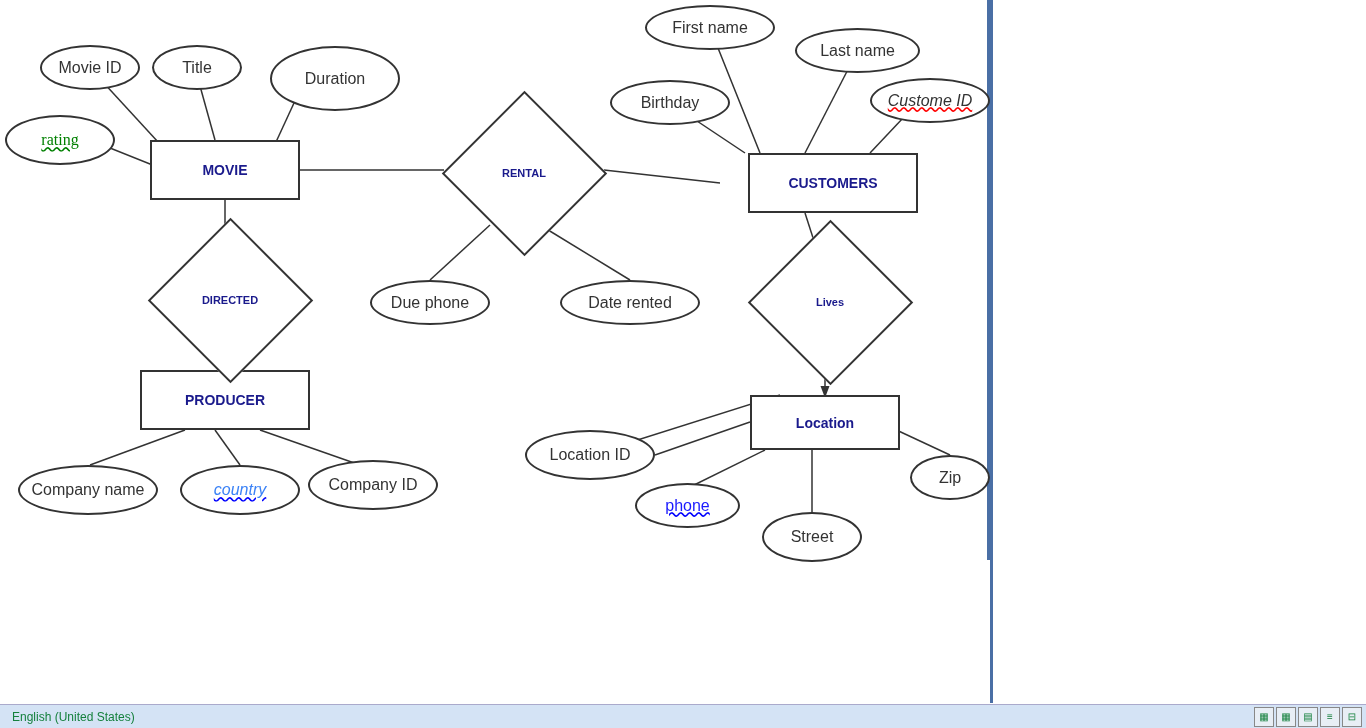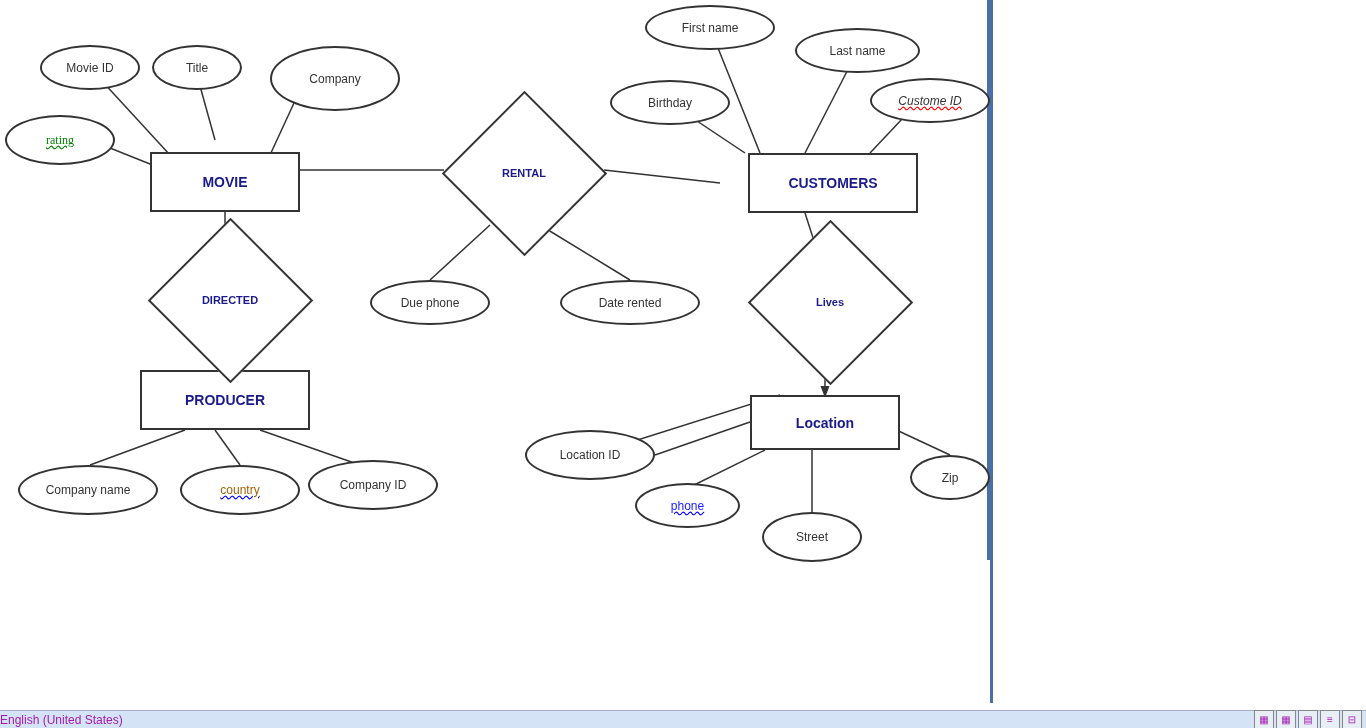--- a/index.html
+++ b/index.html
@@ -53,21 +53,21 @@
     }
     
     .oval {
       position: absolute;
       border: 2px solid #333;
       border-radius: 50%;
       background: #fff;
       display: flex;
       align-items: center;
       justify-content: center;
-      font-size: 12px;
+      font-size: 16px;
       color: #333;
     }
 
     .oval.green-text span {
       color: green;
       text-decoration: underline wavy green;
       font-family: Liberation Serif, serif;
     }
 
     .oval.red-underline span {
@@ -78,28 +78,28 @@
     .oval.blue-underline span {
       color: #1a1aff;
       text-decoration: underline wavy blue;
     }
     
     #status-bar {
       position: absolute;
       bottom: 0;
       left: 0;
       width: 1366px;
-      height: 18px;
+      height: 24px;
       background: #d4e3f5;
       border-top: 1px solid #aac;
       display: flex;
       align-items: center;
-      padding: 0 0;
+      padding: 0 12px;
       font-size: 12px;
-      color: #a21caf;
+      color: #15803d;
     }
 
     #status-icons {
       position: absolute;
       right: 0;
       display: flex;
       gap: 2px;
       padding-right: 4px;
     }
 
@@ -167,21 +167,21 @@
 
     <line x1="655" y1="455" x2="750" y2="422" stroke="#333" stroke-width="1.5"></line>
 
     <defs>
       <marker id="arrow" markerWidth="8" markerHeight="8" refX="6" refY="3" orient="auto">
         <path d="M0,0 L0,6 L8,3 z" fill="#333"></path>
       </marker>
     </defs>
   </svg>
 
-  <div class="entity-box" style="left:150px; top:140px; width:150px; height:60px;margin-top:12px;">
+  <div class="entity-box" style="left:150px; top:140px; width:150px; height:60px;">
     <span>MOVIE</span>
   </div>
 
   <div class="entity-box" style="left:748px; top:153px; width:170px; height:60px;">
     <span>CUSTOMERS</span>
   </div>
 
   <div class="entity-box" style="left:140px; top:370px; width:170px; height:60px;">
     <span>PRODUCER</span>
   </div>
@@ -204,21 +204,21 @@
 
   <div class="oval" style="left:40px; top:45px; width:100px; height:45px;">
     <span>Movie ID</span>
   </div>
 
   <div class="oval" style="left:152px; top:45px; width:90px; height:45px;">
     <span>Title</span>
   </div>
 
   <div class="oval" style="left:270px; top:46px; width:130px; height:65px;">
-    <span>Company</span>
+    <span>Duration</span>
   </div>
 
   <div class="oval green-text" style="left:5px; top:115px; width:110px; height:50px;">
     <span style="color:green; text-decoration: underline wavy green;">rating</span>
   </div>
 
   <div class="oval" style="left:645px; top:5px; width:130px; height:45px;">
     <span>First name</span>
   </div>
 
@@ -240,21 +240,21 @@
 
   <div class="oval" style="left:560px; top:280px; width:140px; height:45px;">
     <span>Date rented</span>
   </div>
 
   <div class="oval" style="left:18px; top:465px; width:140px; height:50px;">
     <span>Company name</span>
   </div>
 
   <div class="oval blue-underline" style="left:180px; top:465px; width:120px; height:50px;">
-    <span style="color:#a16207; text-decoration: underline wavy blue;">country</span>
+    <span style="color:#3b82f6; text-decoration: underline wavy blue; font-style: italic;">country</span>
   </div>
 
   <div class="oval" style="left:308px; top:460px; width:130px; height:50px;">
     <span>Company ID</span>
   </div>
 
   <div class="oval" style="left:525px; top:430px; width:130px; height:50px;">
     <span>Location ID</span>
   </div>
 

